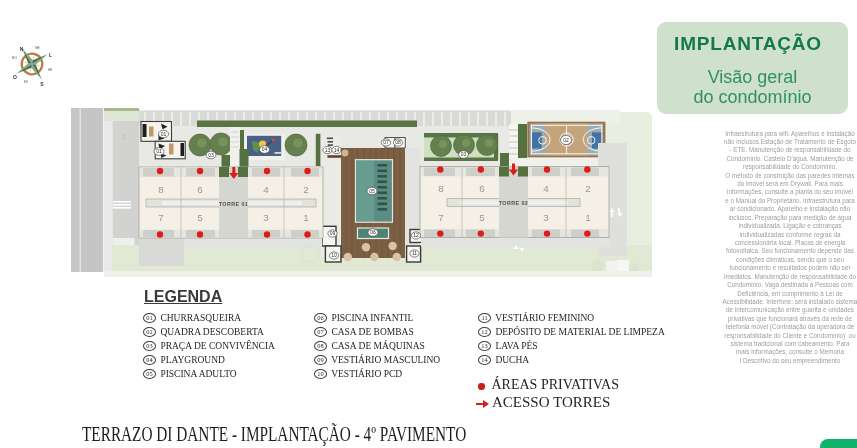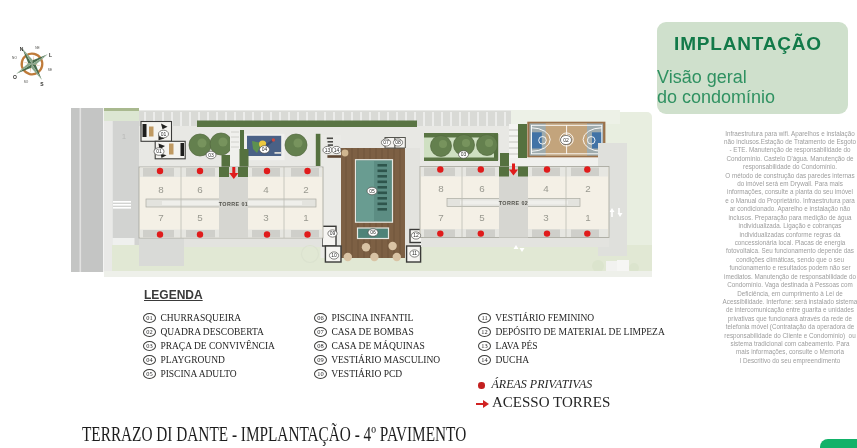--- a/index.html
+++ b/index.html
@@ -434,25 +434,25 @@
     <text x="42" y="33">SE</text>
     <text x="18" y="44.5">SO</text>
     <text x="6.5" y="21">NO</text>
   </g>
 </svg>
 
 <div class="abs" style="left:657px;top:22px;width:191px;height:92px;background:#cfe0cc;border-radius:9px;"></div>
 
 <div class="abs" style="left:657px;top:32.5px;width:182px;text-align:center;font-size:19px;font-weight:bold;color:#127a49;letter-spacing:0.8px;">IMPLANTAÇÃO</div>
 
-<div class="abs" style="left:657px;top:66.5px;width:191px;font-size:18px;color:#2f9161;line-height:20.5px;">Visão geral<br>do condomínio</div>
+<div class="abs" style="left:657px;top:66.5px;width:191px;text-align:center;font-size:18px;color:#2f9161;line-height:20.5px;">Visão geral<br>do condomínio</div>
 
 <div class="abs" style="left:712px;top:129.5px;width:156px;text-align:center;font-size:6.3px;line-height:8.42px;color:#9d9d9d;white-space:nowrap;">Infraestrutura para wifi. Aparelhos e instalação<br>não inclusos.Estação de Tratamento de Esgoto<br>- ETE. Manutenção de responsabilidade do<br>Condomínio. Castelo D'água. Manutenção de<br>responsabilidade do Condomínio.<br>O método de construção das paredes internas<br>do imóvel será em Drywall. Para mais<br>informações, consulte a planta do seu imóvel<br>e o Manual do Proprietário. Infraestrutura para<br>ar condicionado. Aparelho e instalação não<br>inclusos. Preparação para medição de água<br>individualizada. Ligação e cobranças<br>individualizadas conforme regras da<br>concessionária local. Placas de energia<br>fotovoltaica. Seu funcionamento depende das<br>condições climáticas, sendo que o seu<br>funcionamento e resultados podem não ser<br>imediatos. Manutenção de responsabilidade do<br>Condomínio. Vaga destinada à Pessoas com<br>Deficiência, em cumprimento à Lei de<br>Acessibilidade. Interfone: será instalado sistema<br>de intercomunicação entre guarita e unidades<br>privativas que funcionará através da rede de<br>telefonia móvel (Contratação da operadora de<br>responsabilidade do Cliente e Condomínio)&nbsp; ou<br>sistema tradicional com cabeamento. Para<br>mais informações, consulte o Memoria<br>l Descritivo do seu empreendimento</div>
 
-<div class="abs" style="left:144px;top:288px;font-size:12px;font-weight:bold;color:#3a3a3a;letter-spacing:0px;text-decoration:underline;text-align:right;">LEGENDA</div>
+<div class="abs" style="left:144px;top:288px;font-size:16px;font-weight:bold;color:#3a3a3a;letter-spacing:0px;text-decoration:underline;text-align:right;">LEGENDA</div>
 
 <div class="abs" style="left:143px;top:312px;font-family:'Liberation Serif',serif;font-size:9.5px;color:#252525;line-height:13.9px;white-space:nowrap;">
   <div><span class="ln">01</span> CHURRASQUEIRA</div>
   <div><span class="ln">02</span> QUADRA DESCOBERTA</div>
   <div><span class="ln">03</span> PRAÇA DE CONVIVÊNCIA</div>
   <div><span class="ln">04</span> PLAYGROUND</div>
   <div><span class="ln">05</span> PISCINA ADULTO</div>
 </div>
 
 <div class="abs" style="left:314px;top:312px;font-family:'Liberation Serif',serif;font-size:9.5px;color:#252525;line-height:13.9px;white-space:nowrap;">
@@ -467,21 +467,21 @@
   <div><span class="ln">11</span> VESTIÁRIO FEMININO</div>
   <div><span class="ln">12</span> DEPÓSITO DE MATERIAL DE LIMPEZA</div>
   <div><span class="ln">13</span> LAVA PÉS</div>
   <div><span class="ln">14</span> DUCHA</div>
 </div>
 <style>
   .ln{display:inline-block;width:11px;height:8px;border:0.8px solid #3d3d3b;border-radius:50%;
       font-size:6.4px;text-align:center;line-height:8px;vertical-align:1px;margin-right:2px;}
 </style>
 
-<div class="abs" style="left:478px;top:377px;font-family:'Liberation Serif',serif;font-size:12px;color:#252525;white-space:nowrap;font-style:italic;">
+<div class="abs" style="left:478px;top:377px;font-family:'Liberation Serif',serif;font-size:14px;color:#252525;white-space:nowrap;">
   <span style="display:inline-block;width:6.5px;height:6.5px;border-radius:50%;background:#c3201f;vertical-align:-0.5px;margin-right:7px;"></span>ÁREAS PRIVATIVAS
 </div>
 
 <div class="abs" style="left:476px;top:394px;font-family:'Liberation Serif',serif;font-size:15px;color:#252525;white-space:nowrap;">
   <svg width="13" height="8" style="vertical-align:-0.5px;margin-right:3px;">
       <path d="M0 3 h7 v-3 l6 4 l-6 4 v-3 h-7 z" fill="#d12222"></path>
     </svg>ACESSO TORRES
 </div>
 
 <div class="abs" style="left:82px;top:422.5px;font-family:'Liberation Serif',serif;font-size:22px;line-height:22px;color:#1d1d1d;white-space:nowrap;transform:scaleX(0.695);transform-origin:left center;">TERRAZO DI DANTE - IMPLANTAÇÃO - 4º PAVIMENTO</div>

